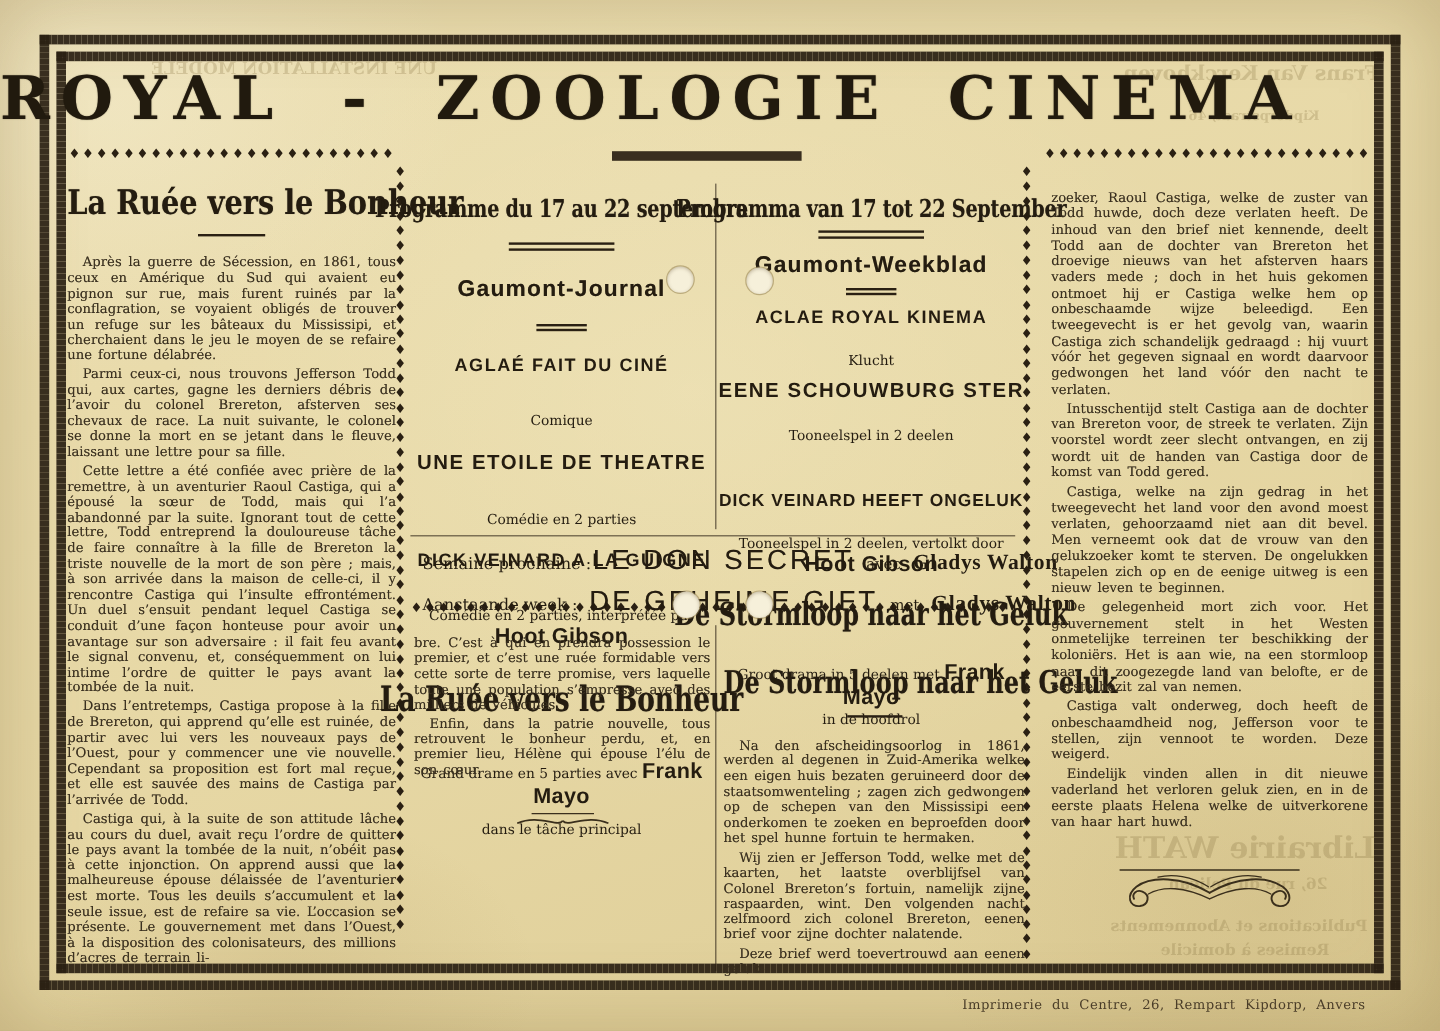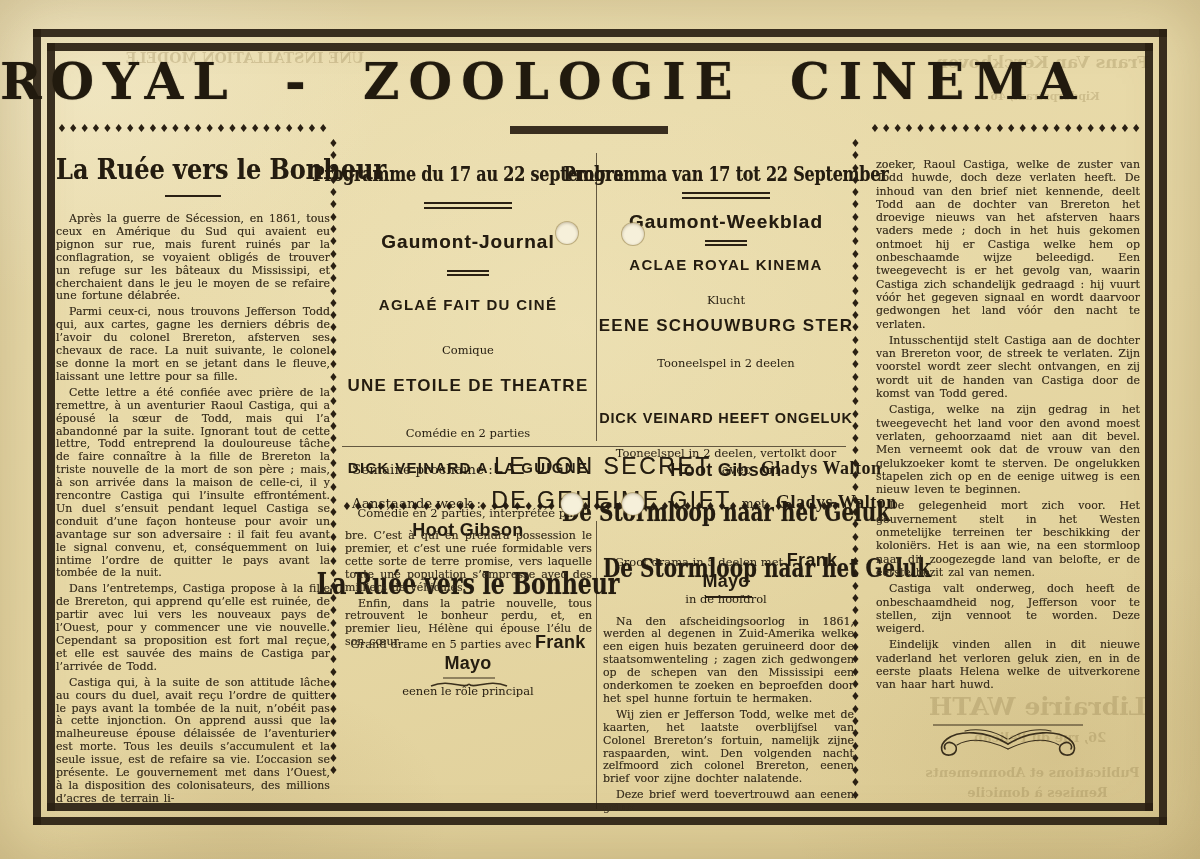--- a/index.html
+++ b/index.html
@@ -138,21 +138,21 @@
     <div class="journal">Gaumont-Journal</div>
     <div class="smallrule"></div>
     <div class="ftitle">AGLAÉ FAIT DU CINÉ</div>
     <div class="fsub">Comique</div>
     <div class="ftitle mid">UNE ETOILE DE THEATRE</div>
     <div class="fsub">Comédie en 2 parties</div>
     <div class="ftitle">DICK VEINARD A LA GUIGNE</div>
     <div class="fsub"><span>Comédie en 2 parties, interprétée par </span><b>Hoot Gibson</b></div>
     <div class="feature">La Ruée vers le Bonheur</div>
     <div class="fsub" style="margin-bottom:0;"><span>Grand drame en 5 parties avec </span><b>Frank Mayo</b></div>
-    <div class="fsub" style="margin-top:0;">eenen le rôle principal</div>
+    <div class="fsub" style="margin-top:0;">dans le tâche principal</div>
   </div>
 
   <div class="col pcol" style="left:602px;top:158px;width:248px;">
     <div class="pheader">Programma van 17 tot 22 September</div>
     <div class="thickrule"></div>
     <div class="journal">Gaumont-Weekblad</div>
     <div class="smallrule"></div>
     <div class="ftitle">ACLAE ROYAL KINEMA</div>
     <div class="fsub">Klucht</div>
     <div class="ftitle mid">EENE SCHOUWBURG STER</div>
@@ -213,14 +213,15 @@
       </g>
       <use href="#swL" transform="translate(170 0) scale(-1 1)"></use>
     </svg>
   </div>
 
   <div class="hole" style="left:556px;top:222px;"></div>
   <div class="hole" style="left:622px;top:223px;"></div>
   <div class="hole" style="left:561px;top:493px;"></div>
   <div class="hole" style="left:622px;top:493px;"></div>
 
+  <div class="imprint">Imprimerie du Centre, 26, Rempart Kipdorp, Anvers</div>
 
 </div>
 
 </body></html>

